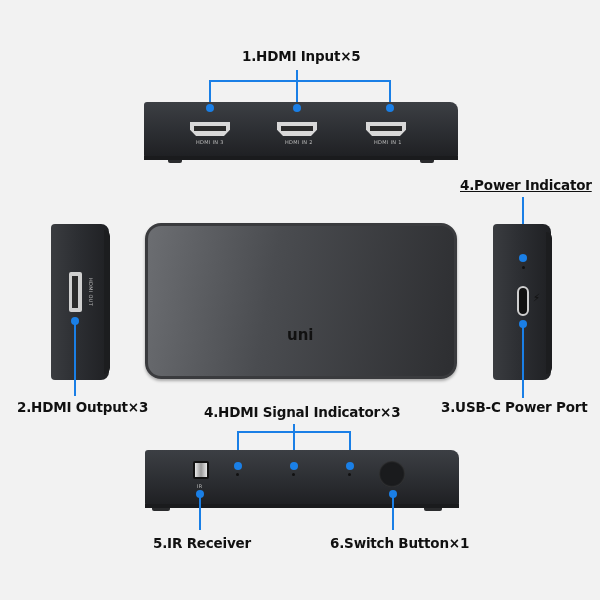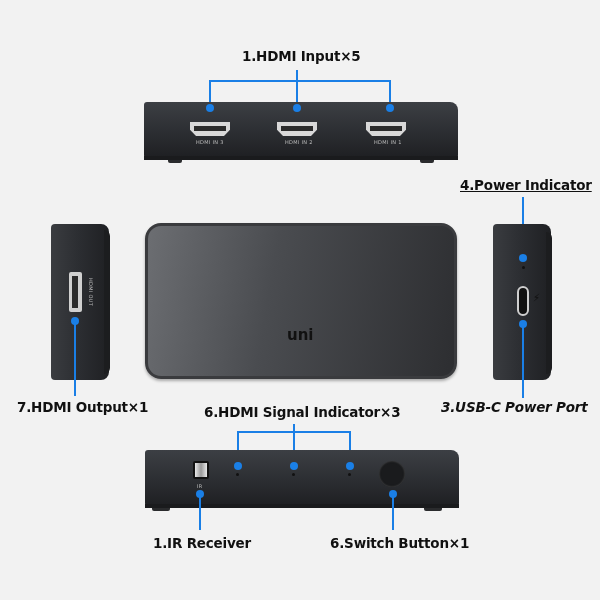--- a/index.html
+++ b/index.html
@@ -46,40 +46,40 @@
 <div>
   <div class="side" style="left:51px; top:224px; width:58px; height:156px;"></div>
   <div class="abs" style="left:104px; top:230px; width:6px; height:144px; background:#1c1d1f; border-radius:0 6px 6px 0;"></div>
   <div class="abs" style="left:69px; top:272px; width:13px; height:40px; background:#d0d0d0; border-radius:2px;">
     <div style="position:absolute; left:3px; top:4px; width:6px; height:32px; background:#2b2b2b;"></div>
   </div>
   <div class="port-lbl" style="left:74px; top:290px; transform:rotate(90deg); transform-origin:left top; left:94px; top:278px;">HDMI OUT</div>
 </div>
 <div class="dot" style="left:71px; top:317px;"></div>
 <div class="bline" style="left:74px; top:320px; width:2px; height:76px;"></div>
-<div class="label" style="left:17px; top:399px;">7.HDMI Output×1</div>
+<div class="label" style="left:17px; top:399px;">2.HDMI Output×3</div>
 
 <div class="top-box" style="left:145px; top:223px; width:312px; height:156px;"></div>
 <div class="logo" style="left:287px; top:302px;margin-top:24px;">uni</div>
 
 <div class="label" style="left:460px; top:177px;text-decoration:underline;">4.Power Indicator</div>
 <div class="bline" style="left:522px; top:197px; width:2px; height:62px;"></div>
 <div>
   <div class="side" style="left:493px; top:224px; width:58px; height:156px;"></div>
   <div class="abs" style="left:546px; top:232px; width:6px; height:142px; background:#1c1d1f; border-radius:0 6px 6px 0;"></div>
   <div class="abs" style="left:522px; top:266px; width:3px; height:3px; background:#111; border-radius:50%;"></div>
   <div class="abs" style="left:517px; top:286px; width:12px; height:30px; border:2px solid #cfcfcf; border-radius:6px; background:#111;"></div>
   <div class="abs" style="left:533px; top:292px; font-size:10px; color:#111;">⚡</div>
 </div>
 <div class="dot" style="left:519px; top:254px;"></div>
 <div class="dot" style="left:519px; top:320px;"></div>
 <div class="bline" style="left:522px; top:324px; width:2px; height:74px;"></div>
-<div class="label" style="left:441px; top:399px;font-style:italic;">3.USB-C Power Port</div>
+<div class="label" style="left:441px; top:399px;">3.USB-C Power Port</div>
 
-<div class="label" style="left:204px; top:404px;">6.HDMI Signal Indicator×3</div>
+<div class="label" style="left:204px; top:404px;">4.HDMI Signal Indicator×3</div>
 <div class="bline" style="left:293px; top:424px; width:2px; height:42px;"></div>
 <div class="bline" style="left:237px; top:431px; width:114px; height:2px;"></div>
 <div class="bline" style="left:237px; top:431px; width:2px; height:35px;"></div>
 <div class="bline" style="left:349px; top:431px; width:2px; height:35px;"></div>
 
 <div>
   <div class="box-front" style="left:145px; top:450px; width:314px; height:56px;"></div>
   <div class="box-lip" style="left:145px; top:504px; width:314px;"></div>
   <div class="foot" style="left:152px; top:508px; width:18px;"></div>
   <div class="foot" style="left:424px; top:508px; width:18px;"></div>
@@ -89,17 +89,17 @@
   <div class="abs" style="left:292px; top:473px; width:3px; height:3px; background:#111; border-radius:50%;"></div>
   <div class="abs" style="left:348px; top:473px; width:3px; height:3px; background:#111; border-radius:50%;"></div>
   <div class="abs" style="left:379px; top:461px; width:26px; height:26px; border-radius:50%; background:#1a1b1d; box-shadow: inset 0 0 2px #555;"></div>
 </div>
 <div class="dot" style="left:234px; top:462px;"></div>
 <div class="dot" style="left:290px; top:462px;"></div>
 <div class="dot" style="left:346px; top:462px;"></div>
 
 <div class="dot" style="left:196px; top:490px;"></div>
 <div class="bline" style="left:199px; top:494px; width:2px; height:36px;"></div>
-<div class="label" style="left:153px; top:535px;">1.IR Receiver</div>
+<div class="label" style="left:153px; top:535px;">5.IR Receiver</div>
 
 <div class="dot" style="left:389px; top:490px;"></div>
 <div class="bline" style="left:392px; top:494px; width:2px; height:36px;"></div>
 <div class="label" style="left:330px; top:535px;">6.Switch Button×1</div>
 
 </body></html>

